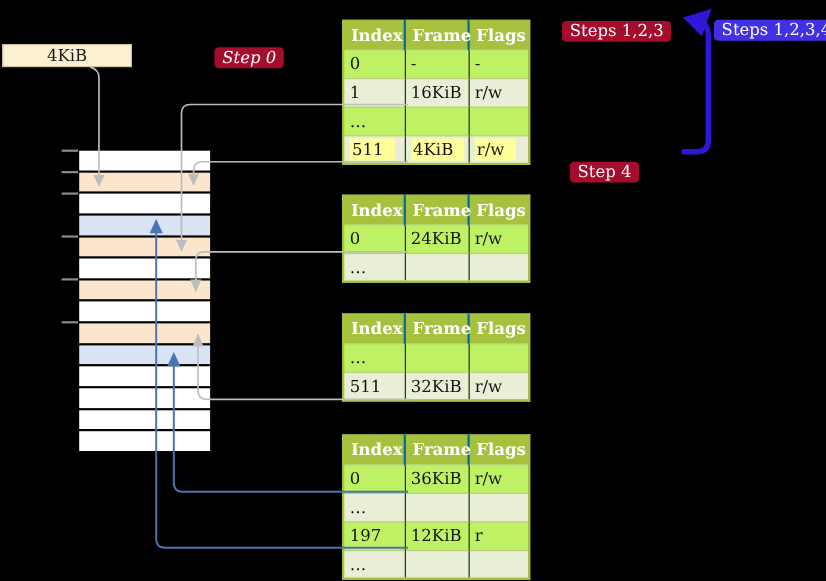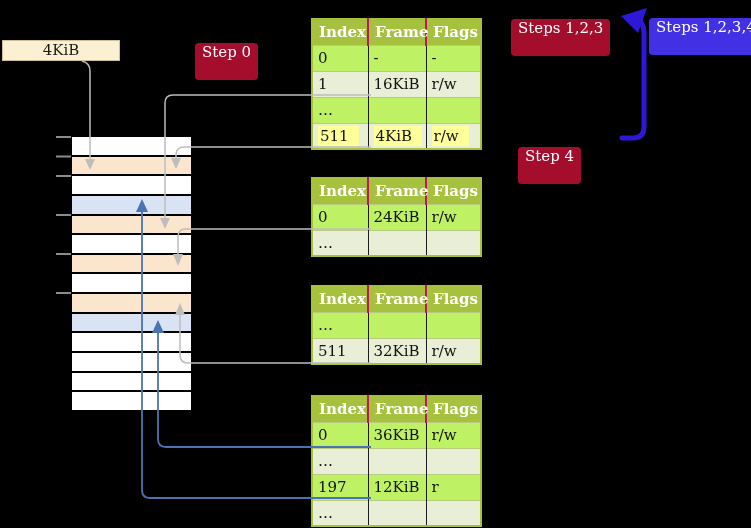--- a/index.html
+++ b/index.html
@@ -5,42 +5,42 @@
   html,body{margin:0;padding:0;background:#000;}
   #canvas{position:relative;width:751px;height:528px;background:var(--background,#000);
           overflow:hidden;font-family:"DejaVu Serif","Liberation Serif",serif;}
 
   
   .addr-box{position:absolute;left:2px;top:40px;width:118px;height:21px;box-sizing:border-box;
             background:var(--address-box-bg,#fbf0d1);border:1px solid #cdbf96;
             text-align:center;font-size:15px;line-height:19px;color:#1a1a1a;}
 
   
-  .badge{position:absolute;display:inline-block;padding:0 7px;height:37px;line-height:18px;
+  .badge{position:absolute;display:inline-block;padding:0 7px;height:19px;line-height:18px;
          border-radius:4px;color:#fff;font-size:15px;background:var(--step-badge-red,#a50d2d);
          white-space:nowrap;}
-  #badge-step0{left:195px;top:43px;}
+  #badge-step0{left:195px;top:43px;font-style:italic;}
   #badge-steps123{left:511px;top:19px;}
   #badge-steps1234{left:649px;top:18px;background:var(--steps-badge-blue,#4130e4);}
   #badge-step4{left:518px;top:147px;}
 
   
   #memory{position:absolute;left:72px;top:137px;width:119px;height:273px;
           display:flex;flex-direction:column;gap:2px;}
   .mem-row{flex:1;}
   .mem-row.free{background:var(--free-frame,#fff);}
   .mem-row.page-table{background:var(--page-table-frame,#fce5cd);}
   .mem-row.mapped{background:var(--mapped-frame,#d9e3f4);}
 
   
   table.pt{position:absolute;left:311px;width:169px;border-collapse:collapse;background:#bef264;
            border:2px solid var(--table-green,#a5c13e);table-layout:fixed;}
   #pt-0{top:18px;} #pt-1{top:177px;} #pt-2{top:285px;} #pt-3{top:395px;}
   .pt th{background:var(--table-green,#a5c13e);color:#fff;font-size:15px;font-weight:bold;
-         text-align:left;padding:0 0 0 6px;height:26px;border-left:2px solid #be185d;box-sizing:border-box;}
+         text-align:left;padding:0 0 0 6px;height:26px;border-left:2px solid #0369a1;box-sizing:border-box;}
   .pt th:first-child{border-left:none;}
   .pt td{font-size:15px;color:#111;padding:0 0 0 5px;height:26px;box-sizing:border-box;
          border-left:1px solid #1c1c1c;border-top:1px solid #b9cb7e;white-space:nowrap;overflow:hidden;}
   .pt td:first-child{border-left:none;}
   .pt tbody tr:nth-child(even) td{background:var(--table-alt-row,#e9efd6);}
   .hl{background:var(--highlight-yellow,#ffff99);padding:1px 10px 1px 2px;}
 
   
   #overlay{position:absolute;left:0;top:0;pointer-events:none;}
   .lg{stroke:var(--pointer-gray,#bdbdbd);stroke-width:1.5;fill:none;}

